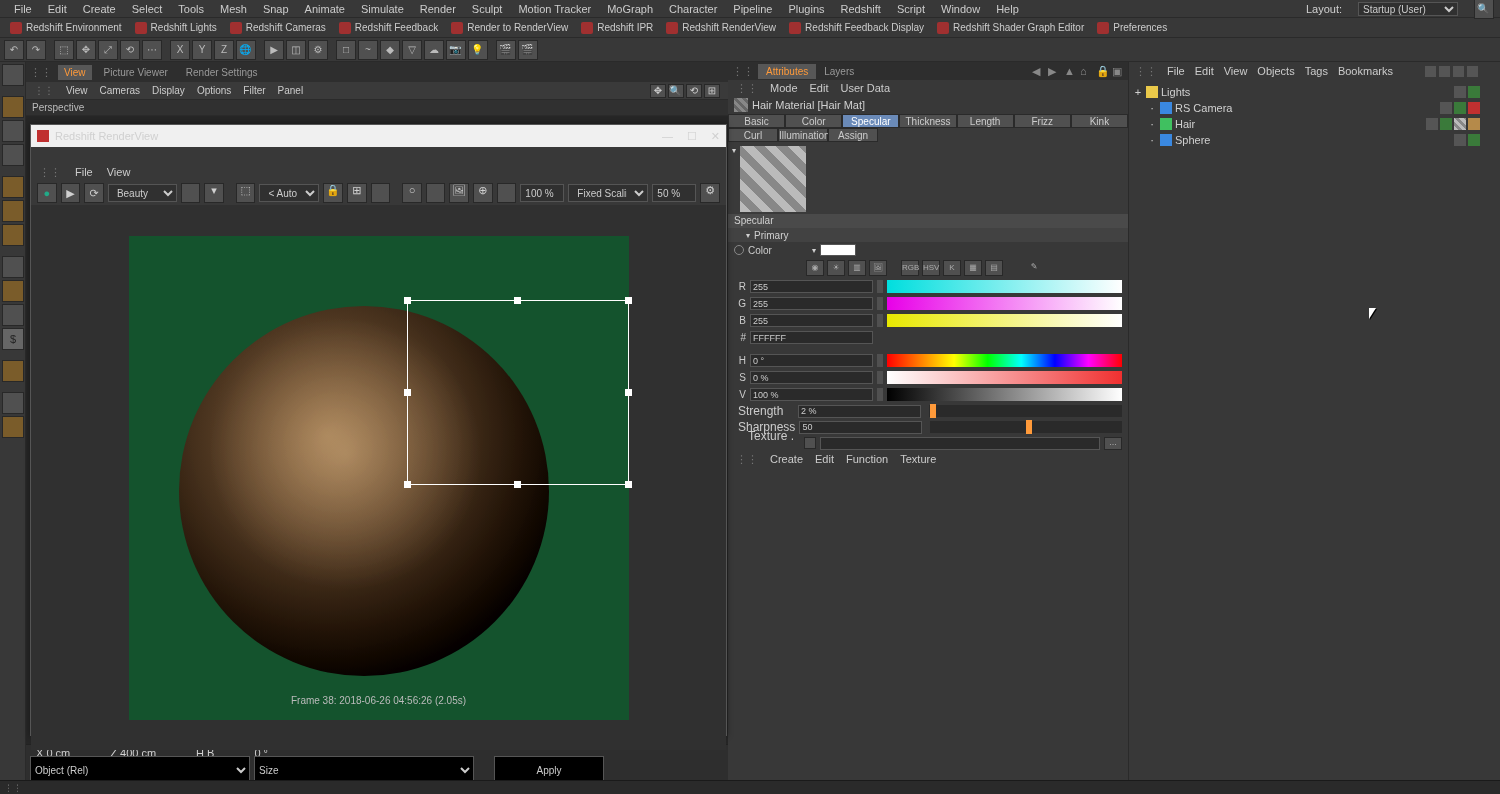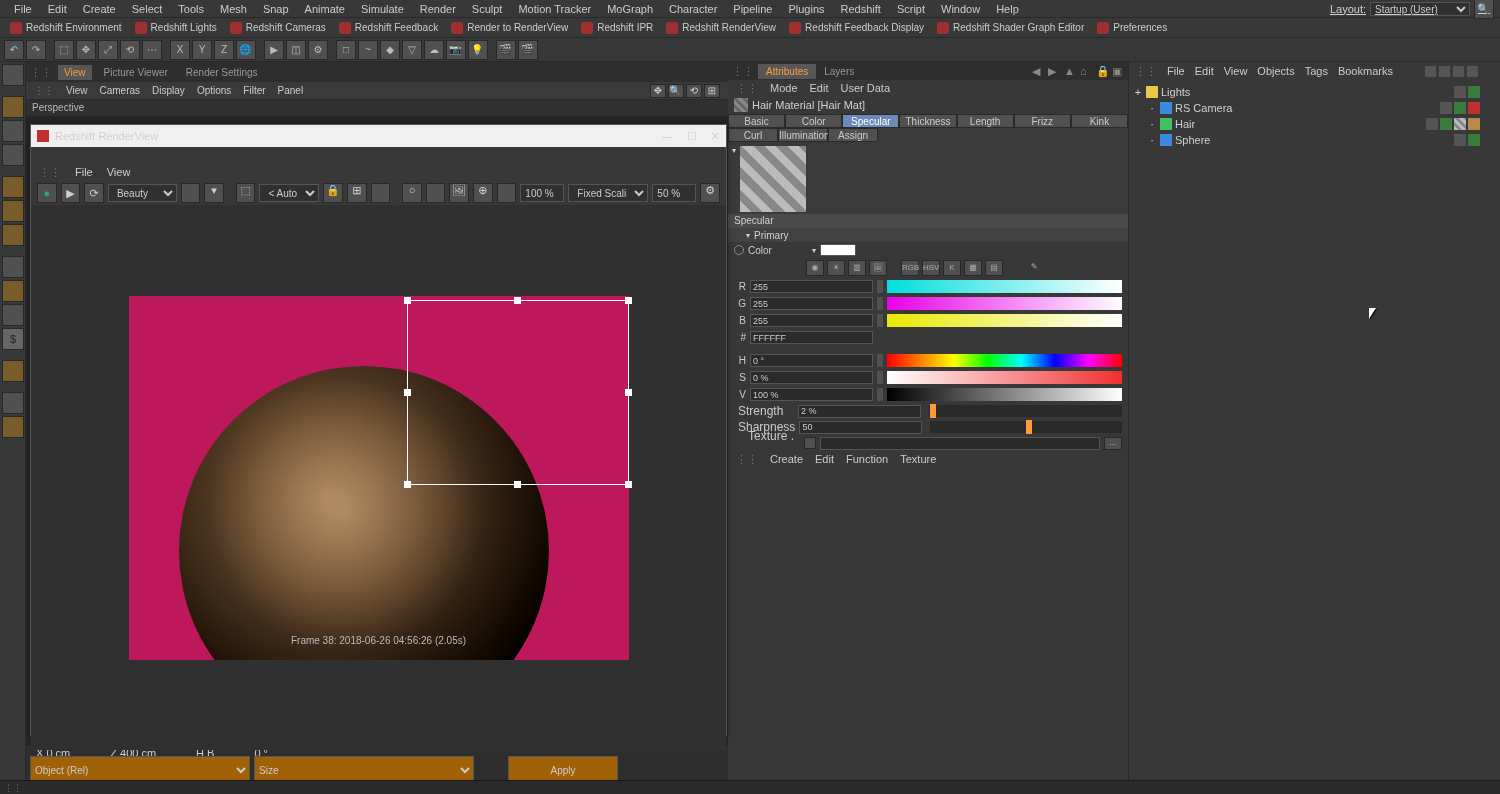--- a/index.html
+++ b/index.html
@@ -1,19 +1,19 @@
 <!DOCTYPE html>
 <html><head>
 <meta charset="utf-8">
 <style>
 * { margin:0; padding:0; box-sizing:border-box; font-family:Arial,sans-serif; font-size:11px; color:#d0d0d0; user-select:none; }
 body { background:#3a3a3a; width:1500px; height:794px; overflow:hidden; position:relative; }
 .menubar { height:18px; background:#383838; display:flex; align-items:center; padding:0 6px; border-bottom:1px solid #2a2a2a;}
 .menubar .mitem { padding:0 8px; cursor:pointer; color:#ccc;}
-.menubar .layout { margin-left:auto; display:flex; align-items:center; gap:4px;text-decoration:underline;}
+.menubar .layout { margin-left:auto; display:flex; align-items:center; gap:16px;}
 .menubar select { background:#303030; color:#ccc; border:1px solid #555; height:14px; font-size:10px; width:100px;}
 .rsbar { height:20px; background:#383838; display:flex; align-items:center; padding:0 4px; gap:1px; border-bottom:1px solid #2a2a2a;}
 .rsbtn { display:flex; align-items:center; gap:4px; padding:0 6px; height:18px; cursor:pointer; color:#ccc; font-size:10px;}
 .rsbtn::before { content:''; width:12px; height:12px; background:#a03030; border-radius:2px; display:inline-block;}
 .toolbar { height:24px; background:#383838; display:flex; align-items:center; padding:0 4px; gap:2px; border-bottom:1px solid #2a2a2a;}
 .tbtn { width:20px; height:20px; background:#505050; border:1px solid #282828; cursor:pointer; display:flex; align-items:center; justify-content:center; font-size:10px; color:#bbb;}
 .tbtn.sep { width:4px; background:none; border:none;}
 .main { display:flex; height:718px;}
 .leftbar { width:26px; background:#383838; display:flex; flex-direction:column; gap:2px; padding:2px; border-right:1px solid #2a2a2a;}
 .leftbar .lb { width:22px; height:22px; background:#505050; border:1px solid #282828; cursor:pointer;}
@@ -29,29 +29,29 @@
 .rwin .titlebar { height:22px; background:#f0f0f0; display:flex; align-items:center; padding:0 6px; color:#333;}
 .rwin .titlebar .ticon{width:12px;height:12px;background:#c03030;margin-right:6px;}
 .rwin .titlebar .wctrl { margin-left:auto; display:flex; gap:14px; font-size:13px; color:#555;}
 .rwin .titlebar .wctrl span{cursor:pointer;}
 .rwin .rmenu { height:18px; background:#383838; display:flex; align-items:center; padding:0 8px; gap:14px; font-size:10px;}
 .rwin .rmenu span { cursor:pointer; color:#ccc;}
 .rwin .rtool { height:24px; background:#383838; display:flex; align-items:center; padding:0 6px; gap:4px;}
 .rwin .rtool .rtb { width:20px; height:20px; background:#505050; border:1px solid #282828; cursor:pointer;}
 .rwin .rtool select, .rwin .rtool input { height:18px; background:#303030; color:#ccc; border:1px solid #555; font-size:10px; padding:0 4px;}
 .rwin .rcan { position:relative; height:545px; background:#303030; display:flex; align-items:center; justify-content:center;}
-.rwin .rcan .img { width:500px; height:364px; background:#be185d; position:relative; overflow:hidden;}
+.rwin .rcan .img { width:500px; height:484px; background:#14532d; position:relative; overflow:hidden;}
 .rwin .rcan .img .ball { position:absolute; left:50px; top:70px; width:370px; height:370px; border-radius:50%; background:radial-gradient(circle at 40% 35%, #8a6a48 0%, #5c452f 30%, #2a1d12 60%, #000 85%); filter:contrast(1.1);}
 .rwin .rcan .img .ball::after{content:'';position:absolute;inset:0;border-radius:50%;background:radial-gradient(circle at 45% 40%,rgba(170,130,90,0.5) 0%,transparent 45%);mix-blend-mode:screen;}
 .rwin .rcan .img .frm { position:absolute; bottom:14px; left:0; right:0; text-align:center; color:#bbb; font-size:10px;}
 .rwin .rcan .sel { position:absolute; border:1px solid #fff; left:376px; top:95px; width:222px; height:185px;}
 .rwin .rcan .sel .h { position:absolute; width:7px; height:7px; background:#fff;}
 .statusbar { height:16px; background:#2e2e2e; border-top:1px solid #222; display:flex; align-items:center; padding:0 10px; gap:40px; font-size:10px; color:#bbb;}
 .obar { height:20px; background:#2e2e2e; display:flex; align-items:center; padding:0 4px; gap:4px;}
-.obar select, .obar button { height:29px; background:#a16207; color:#ccc; border:1px solid #555; font-size:10px;}
+.obar select, .obar button { height:29px; background:#000000; color:#ccc; border:1px solid #555; font-size:10px;}
 .obar select{flex:0 0 220px;}
 .obar button{flex:0 0 110px;}
 .rightzone { flex:1; display:flex;}
 .midcol { flex:0 0 400px; display:flex; flex-direction:column;}
 .attrhdr { height:18px; background:#2e2e2e; display:flex; align-items:center;}
 .attrhdr .atab { padding:2px 8px; font-size:10px; cursor:pointer; color:#999;}
 .attrhdr .atab.act { background:#575757;color:#ff9a3a;}
 .attrhdr .aicons{margin-left:auto;display:flex;gap:4px;padding-right:4px;}
 .attrhdr .aicons span{width:12px;height:12px;cursor:pointer;color:#888;}
 .amenu { height:16px; background:#383838; display:flex; align-items:center; padding:0 8px; gap:12px; font-size:10px;}
@@ -234,21 +234,21 @@
     <div style="flex:1;background:#262626;"></div>
     <div class="statusbar">
       <span>X  0 cm</span>
       <span>Z  400 cm</span>
       <span>H  B</span>
       <span>0 °</span>
     </div>
     <div class="obar">
       <select><option>Object (Rel)</option></select>
       <select><option>Size</option></select>
-      <button style="margin-left:30px;">Apply</button>
+      <button style="margin-left:16px;">Apply</button>
     </div>
   </div>
 
   <div class="rightzone">
     <div class="midcol">
       <div class="attrhdr">
         <span style="color:#777;padding:0 4px">⋮⋮</span>
         <span class="atab act">Attributes</span>
         <span class="atab">Layers</span>
         <div class="aicons">

